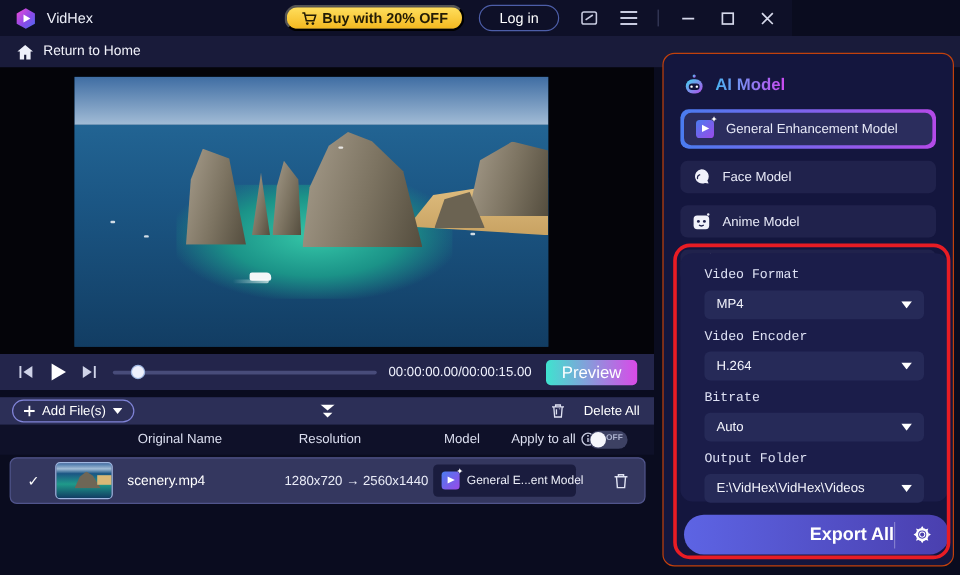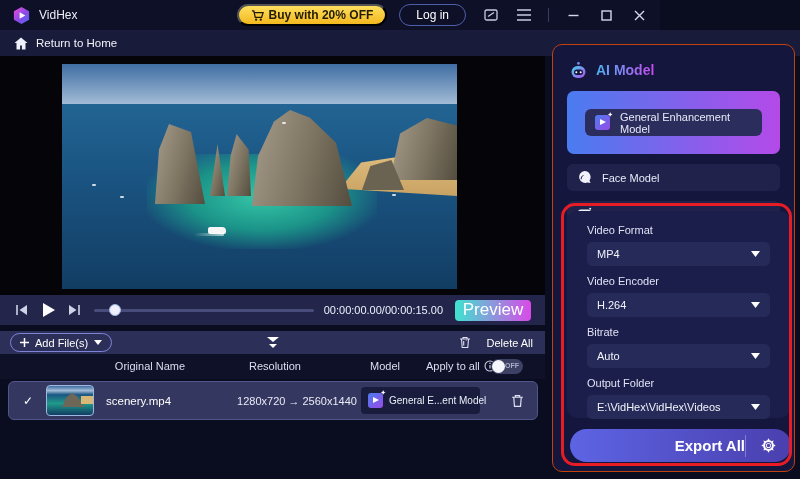--- a/index.html
+++ b/index.html
@@ -49,21 +49,21 @@
 
   
   .controls { position:absolute; left:0; top:239px; width:545px; height:30px; background:#23254b;
               display:flex; align-items:center; padding:0 14px; }
   .ctl { width:16px; height:16px; margin-right:10px; display:flex; align-items:center; justify-content:center; cursor:pointer; }
   .slider { flex:1; height:14px; position:relative; margin:0 10px 0 2px; cursor:pointer; }
   .slider .track { position:absolute; left:0; right:0; top:6px; height:3px; border-radius:2px; background:#484c7a; }
   .slider .thumb { position:absolute; left:2px; top:1px; width:12px; height:12px; border-radius:50%; background:#eef0fc; }
   .time { font-size:11px; color:#eef0fc; white-space:nowrap; }
   .preview-btn { width:76px; height:21px; margin-left:12px; border-radius:4px; border:none; cursor:pointer;
-                 background:linear-gradient(90deg,#3fe3cf,#d94ae8); color:#fff; font-size:17px; }
+                 background:linear-gradient(90deg,#3fe3cf,#d94ae8); color:#fff; font-size:14px; }
 
   
   .ftoolbar { position:absolute; left:0; top:275px; width:545px; height:23px; background:#2c2f57;
               display:flex; align-items:center; }
   .add-btn { margin-left:10px; height:19px; padding:0 9px; border-radius:11px; border:1px solid #8084d8;
              background:transparent; color:#fff; font-size:11px; display:flex; align-items:center; gap:6px; cursor:pointer; }
   .chev2 { position:absolute; left:50%; transform:translateX(-50%); cursor:pointer; display:flex; }
   .del-all { position:absolute; right:12px; display:flex; align-items:flex-end; gap:16px; font-size:11px; color:#fff; cursor:pointer; }
 
   
@@ -97,30 +97,30 @@
 
   
   .panel { position:absolute; left:552px; top:44px; width:243px; height:428px; background:#14163e;
            border:1px solid #c2410c; border-radius:10px; padding:10px 14px; z-index:2; }
   .p-head { display:flex; align-items:center; gap:8px; height:22px; margin:4px 0 10px 2px; }
   .p-title { font-size:14px; font-weight:bold; background:linear-gradient(90deg,#4ab4f2,#c94af0);
              -webkit-background-clip:text; background-clip:text; color:transparent; }
   .mitem { height:27px; border-radius:6px; background:#20224c; display:flex; align-items:center;
            padding-left:10px; gap:10px; margin-bottom:10px; cursor:pointer; }
   .mitem .mlabel { font-size:11px; color:#e8eaf8; }
-  .msel-wrap { padding:18px; border-radius:7px; background:linear-gradient(90deg,#4a7cf0,#b44ae8); margin-bottom:10px; }
+  .msel-wrap { padding:3px; border-radius:7px; background:linear-gradient(90deg,#4a7cf0,#b44ae8); margin-bottom:10px; }
   .msel-wrap .mitem { margin-bottom:0; background:#2b2d5d; border-radius:6px; }
   .psq { width:15px; height:15px; border-radius:3px; background:linear-gradient(135deg,#4a7cf0,#9a4ae8);
          position:relative; flex:none; }
   .psq:before { content:""; position:absolute; left:5px; top:4px; border-left:6px solid #fff;
                 border-top:3.5px solid transparent; border-bottom:3.5px solid transparent; }
   .psq .spark { position:absolute; right:-3px; top:-4px; color:#fff; font-size:7px; }
   .settings-card { position:absolute; left:14px; top:166px; width:223px; height:207px; background:#1b1d4a;
                    border-radius:10px; padding:10px 20px; z-index:3; }
-  .f-label { font-size:11px; color:#dfe2f5; margin:3px 0 6px; }
+  .f-label { font-size:11px; color:#dfe2f5; margin:3px 0 6px;font-family:Liberation Mono, monospace; }
   .f-select { height:24px; background:#262a58; border-radius:5px; display:flex; align-items:center;
               justify-content:space-between; padding:0 10px; margin-bottom:9px; cursor:pointer; }
   .f-value { font-size:11px; color:#f2f3fb; }
   .export-btn { position:absolute; left:17px; bottom:9px; width:221px; height:33px; border:none; border-radius:17px;
                 background:linear-gradient(90deg,#5d64e4,#4a3fae); display:flex; align-items:center; cursor:pointer; }
   .export-label { flex:1; text-align:right; font-size:15px; font-weight:bold; color:#fff; padding-left:46px; }
   .export-gear { width:46px; height:22px; border-left:1px solid rgba(255,255,255,.3);
                  display:flex; align-items:center; justify-content:center; }
 
   .annotation { position:absolute; left:561px; top:203px; width:231px; height:263px; border:3px solid #e81c24;

